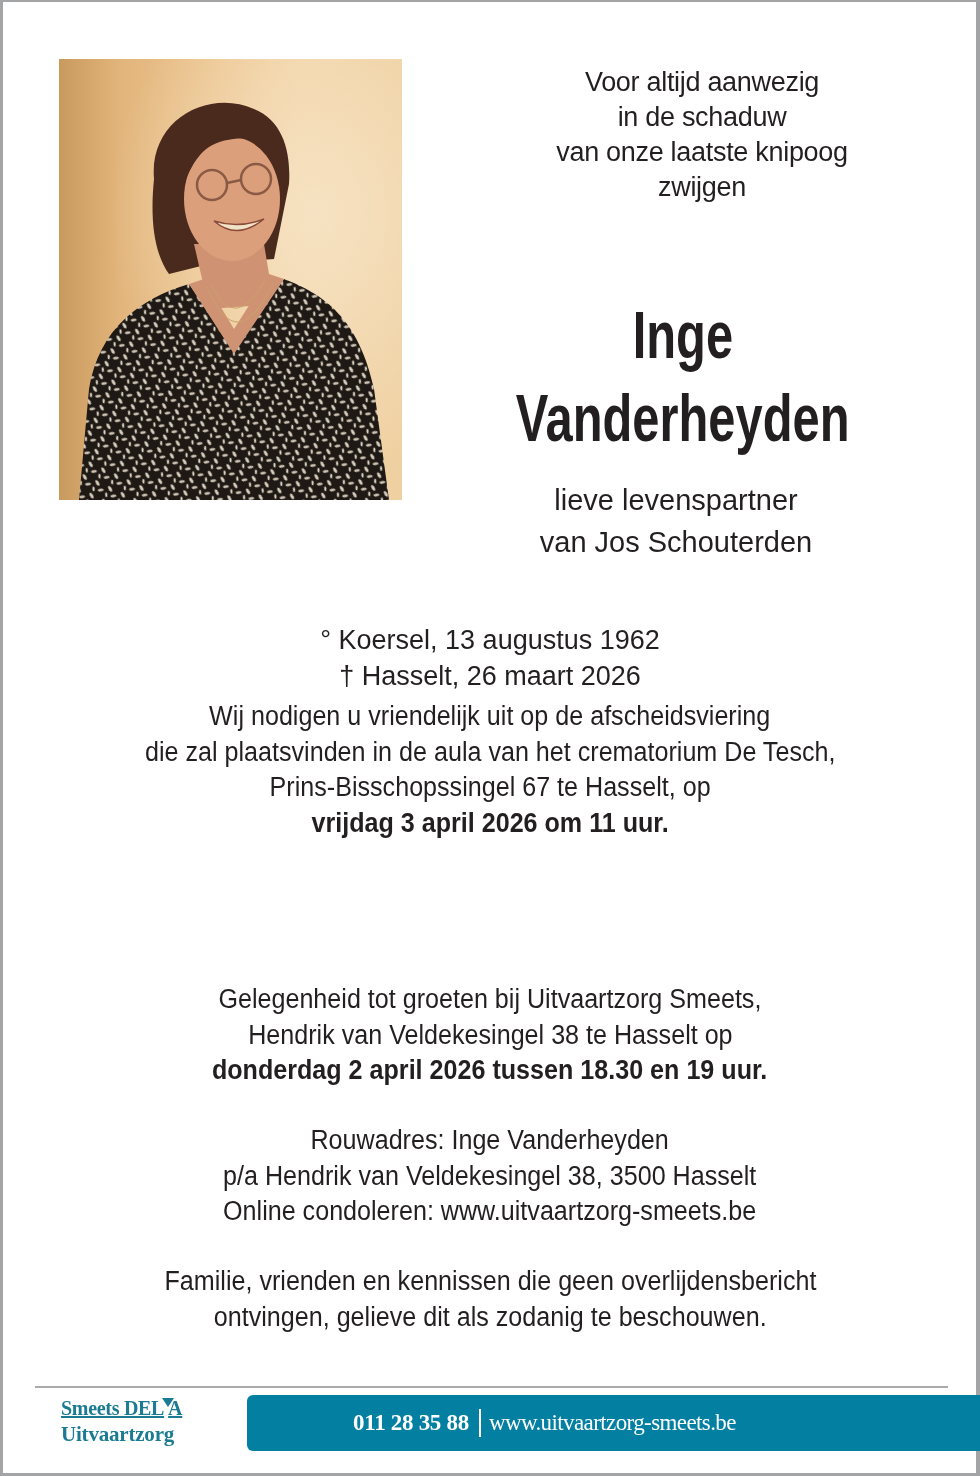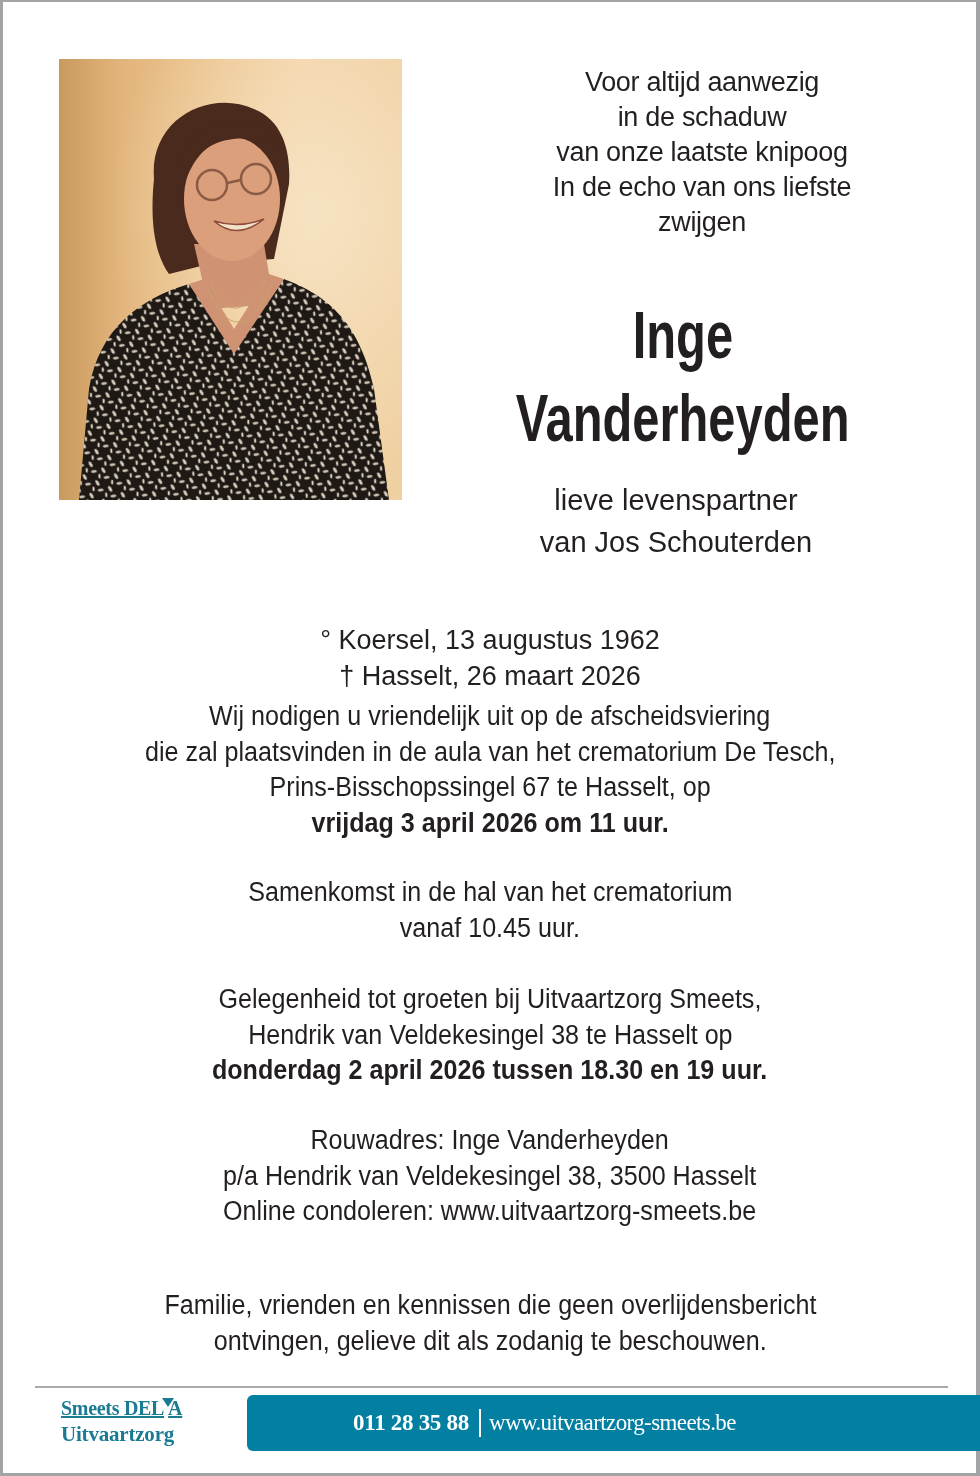--- a/index.html
+++ b/index.html
@@ -49,21 +49,21 @@
     font-size: 27px; line-height: 35.5px; white-space: nowrap;
   }
   .body-block .line { display: block; }
   .body-block .line span.cond { display: inline-block; transform: scaleX(0.93); transform-origin: center; }
   .body-block .bold { font-weight: bold; }
   .dates { top: 589px; margin-top: 32px; }
   .invite { top: 697px; text-decoration: underline; }
   .gathering { top: 873px; }
   .greeting { top: 980px; }
   .address { top: 1121px; }
-  .notice { top: 1262px; margin-top: 24px; }
+  .notice { top: 1262px; }
 
   .rule {
     position: absolute; left: 32px; top: 1384px; width: 913px; height: 2px;
     background: #a9aaac;
   }
   .logo {
     position: absolute; left: 58px; top: 1392px; color: #1a7b92;
     font-family: "Liberation Serif", "DejaVu Serif", serif; font-weight: bold;
   }
   .logo .l1 { font-size: 20px; line-height: 28px; letter-spacing: -0.3px; white-space: nowrap; text-decoration: underline; }
@@ -124,21 +124,20 @@
 
       <path d="M152 225 Q 175 275, 206 222" fill="none" stroke="#c8a46a" stroke-width="1"></path>
       <path d="M148 228 Q 178 300, 214 224" fill="none" stroke="#c8a46a" stroke-width="1"></path>
     </svg>
   </div>
 
   <div class="poem">
     <span class="line">Voor altijd aanwezig</span>
     <span class="line">in de schaduw</span>
     <span class="line">van onze laatste knipoog</span>
-    <span class="line">In de echo van ons liefste</span>
     <span class="line">zwijgen</span>
   </div>
 
   <div class="name first">
     <span>Inge</span>
   </div>
   <div class="name last">
     <span>Vanderheyden</span>
   </div>
 
@@ -152,24 +151,20 @@
     <span class="line">† Hasselt, 26 maart 2026</span>
   </div>
 
   <div class="body-block invite">
     <span class="line"><span class="cond">Wij nodigen u vriendelijk uit op de afscheidsviering</span></span>
     <span class="line"><span class="cond">die zal plaatsvinden in de aula van het crematorium De Tesch,</span></span>
     <span class="line"><span class="cond">Prins-Bisschopssingel 67 te Hasselt, op</span></span>
     <span class="line bold"><span class="cond">vrijdag 3 april 2026 om 11 uur.</span></span>
   </div>
 
-  <div class="body-block gathering">
-    <span class="line"><span class="cond">Samenkomst in de hal van het crematorium</span></span>
-    <span class="line"><span class="cond">vanaf 10.45 uur.</span></span>
-  </div>
 
   <div class="body-block greeting">
     <span class="line"><span class="cond">Gelegenheid tot groeten bij Uitvaartzorg Smeets,</span></span>
     <span class="line"><span class="cond">Hendrik van Veldekesingel 38 te Hasselt op</span></span>
     <span class="line bold"><span class="cond">donderdag 2 april 2026 tussen 18.30 en 19 uur.</span></span>
   </div>
 
   <div class="body-block address">
     <span class="line"><span class="cond">Rouwadres: Inge Vanderheyden</span></span>
     <span class="line"><span class="cond">p/a Hendrik van Veldekesingel 38, 3500 Hasselt</span></span>

